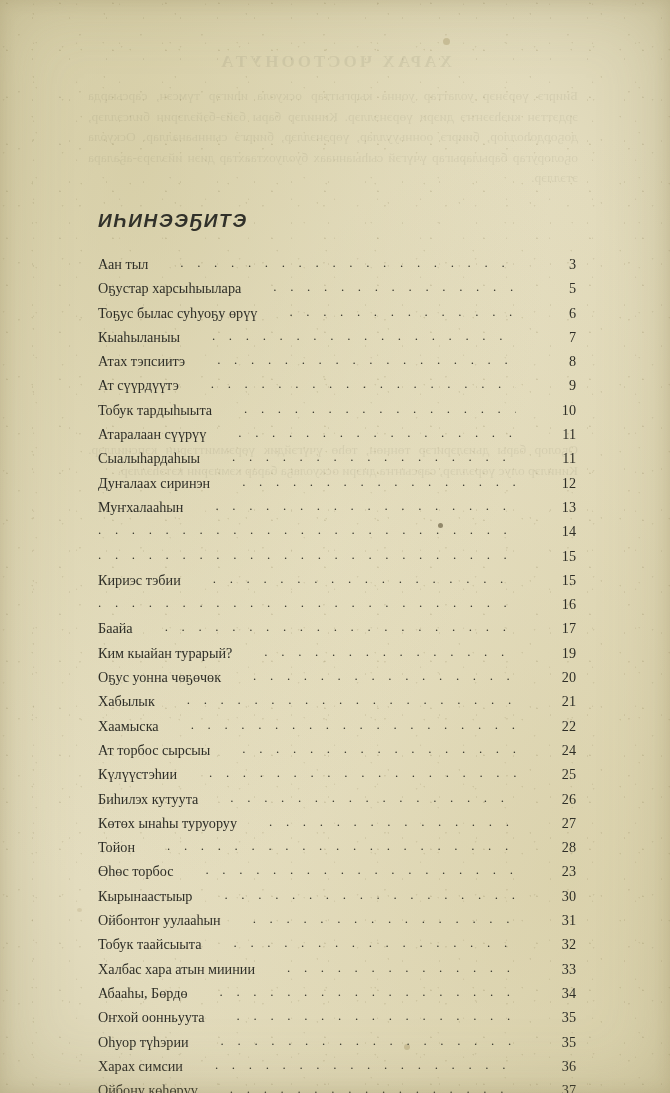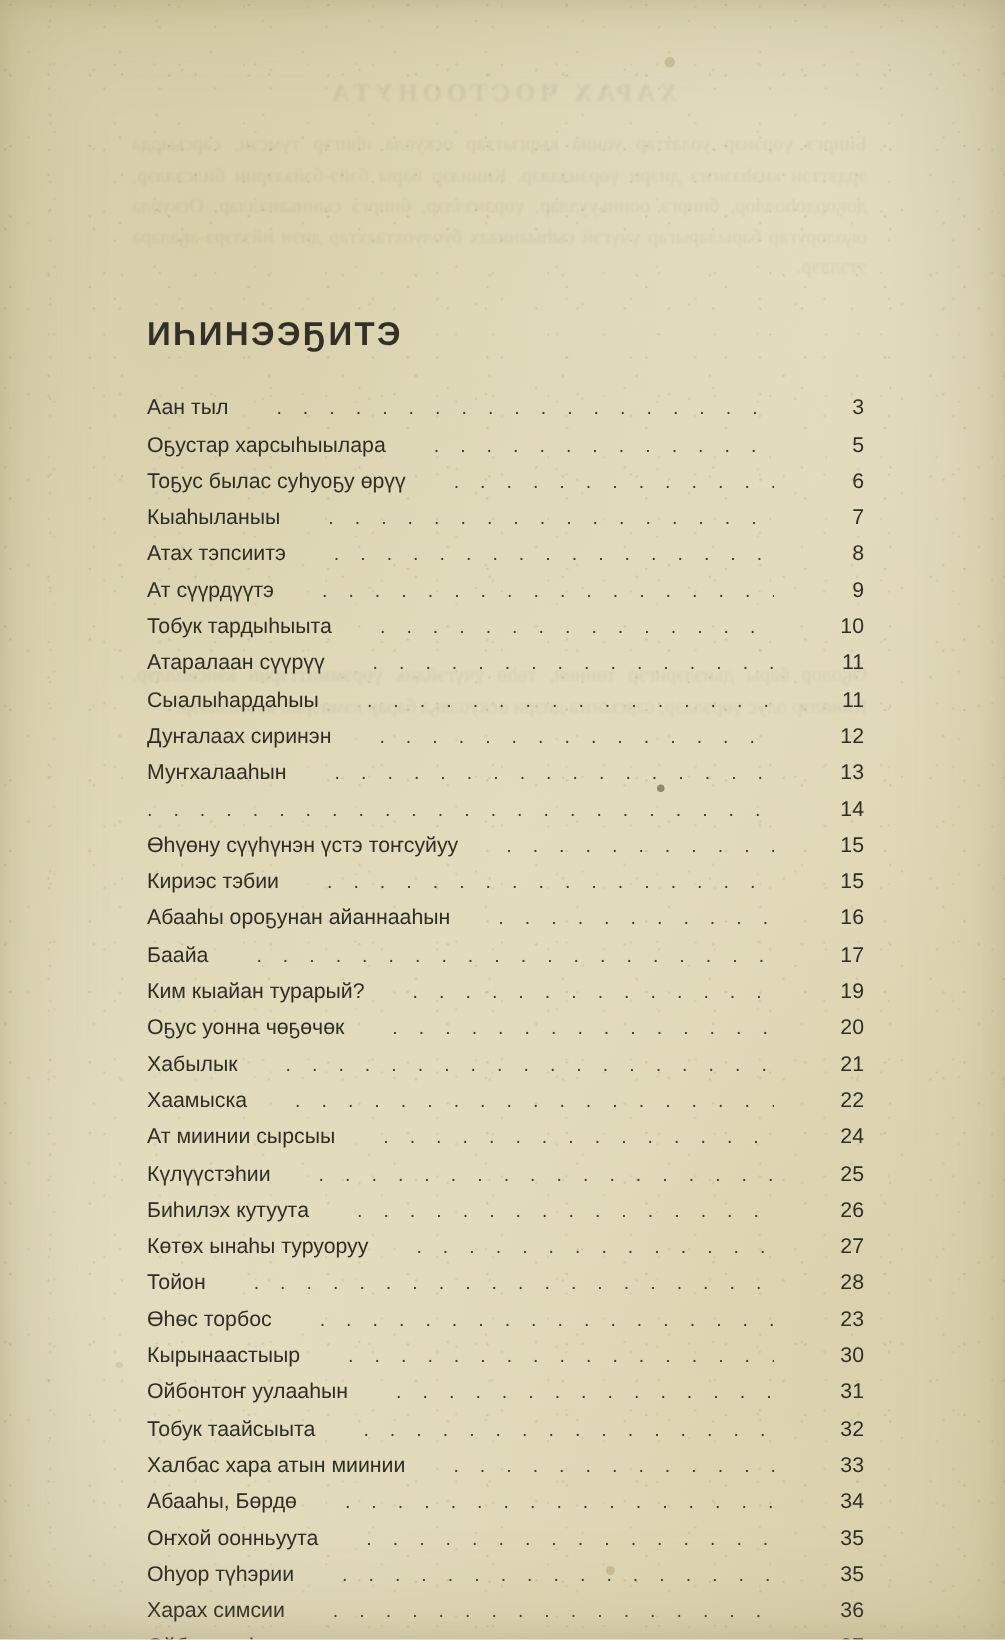--- a/index.html
+++ b/index.html
@@ -85,39 +85,40 @@
   .spot {
     position: absolute;
     border-radius: 50%;
     background: rgba(150,130,75,0.30);
     pointer-events: none;
   }
   .toc-title {
     position: absolute;
     left: 98px;
     top: 210px;
-    font-size: 22px;
+    font-size: 19px;
     font-weight: bold;
     letter-spacing: 1.6px;
     color: #31312a;
     font-family: "Liberation Sans", sans-serif;
+    font-style: italic;
   }
   .toc {
     position: absolute;
     left: 98px;
     top: 256px;
     width: 478px;
   }
   .toc-row {
     display: flex;
-    align-items: flex-end;
+    align-items: flex-start;
     height: 24.3px;
     color: #2e2e27;
     font-size: 14.2px;
-    font-family: Liberation Sans, sans-serif;
+    font-family: Liberation Serif, serif;
     white-space: nowrap;
     gap: 26px;
   }
   .toc-label {
     flex: 0 0 auto;
     padding-right: 6px;
   }
   .toc-dots {
     flex: 1 1 auto;
     overflow: hidden;
@@ -220,31 +221,29 @@
       <div class="toc-row">
         <span class="toc-label">Муҥхалааһын</span>
         <span class="toc-dots">. . . . . . . . . . . . . . . . . . . . . . . . . . . . . . . . . . . . . . . . . . . . . .</span>
         <span class="toc-page">13</span>
       </div>
       <div class="toc-row">
         <span class="toc-dots">. . . . . . . . . . . . . . . . . . . . . . . . . . . . . . . . . . . . . . . . . . . . . .</span>
         <span class="toc-page">14</span>
       </div>
       <div class="toc-row">
-        <span class="toc-label">Өһүөну сүүһүнэн үстэ тоҥсуйуу</span>
         <span class="toc-dots">. . . . . . . . . . . . . . . . . . . . . . . . . . . . . . . . . . . . . . . . . . . . . .</span>
         <span class="toc-page">15</span>
       </div>
       <div class="toc-row">
         <span class="toc-label">Кириэс тэбии</span>
         <span class="toc-dots">. . . . . . . . . . . . . . . . . . . . . . . . . . . . . . . . . . . . . . . . . . . . . .</span>
         <span class="toc-page">15</span>
       </div>
       <div class="toc-row">
-        <span class="toc-label">Абааһы ороҕунан айаннааһын</span>
         <span class="toc-dots">. . . . . . . . . . . . . . . . . . . . . . . . . . . . . . . . . . . . . . . . . . . . . .</span>
         <span class="toc-page">16</span>
       </div>
       <div class="toc-row">
         <span class="toc-label">Баайа</span>
         <span class="toc-dots">. . . . . . . . . . . . . . . . . . . . . . . . . . . . . . . . . . . . . . . . . . . . . .</span>
         <span class="toc-page">17</span>
       </div>
       <div class="toc-row">
         <span class="toc-label">Ким кыайан турарый?</span>
@@ -260,21 +259,21 @@
         <span class="toc-label">Хабылык</span>
         <span class="toc-dots">. . . . . . . . . . . . . . . . . . . . . . . . . . . . . . . . . . . . . . . . . . . . . .</span>
         <span class="toc-page">21</span>
       </div>
       <div class="toc-row">
         <span class="toc-label">Хаамыска</span>
         <span class="toc-dots">. . . . . . . . . . . . . . . . . . . . . . . . . . . . . . . . . . . . . . . . . . . . . .</span>
         <span class="toc-page">22</span>
       </div>
       <div class="toc-row">
-        <span class="toc-label">Ат миинии сырсыы</span>
+        <span class="toc-label">Ат торбос сырсыы</span>
         <span class="toc-dots">. . . . . . . . . . . . . . . . . . . . . . . . . . . . . . . . . . . . . . . . . . . . . .</span>
         <span class="toc-page">24</span>
       </div>
       <div class="toc-row">
         <span class="toc-label">Күлүүстэһии</span>
         <span class="toc-dots">. . . . . . . . . . . . . . . . . . . . . . . . . . . . . . . . . . . . . . . . . . . . . .</span>
         <span class="toc-page">25</span>
       </div>
       <div class="toc-row">
         <span class="toc-label">Биһилэх кутуута</span>

